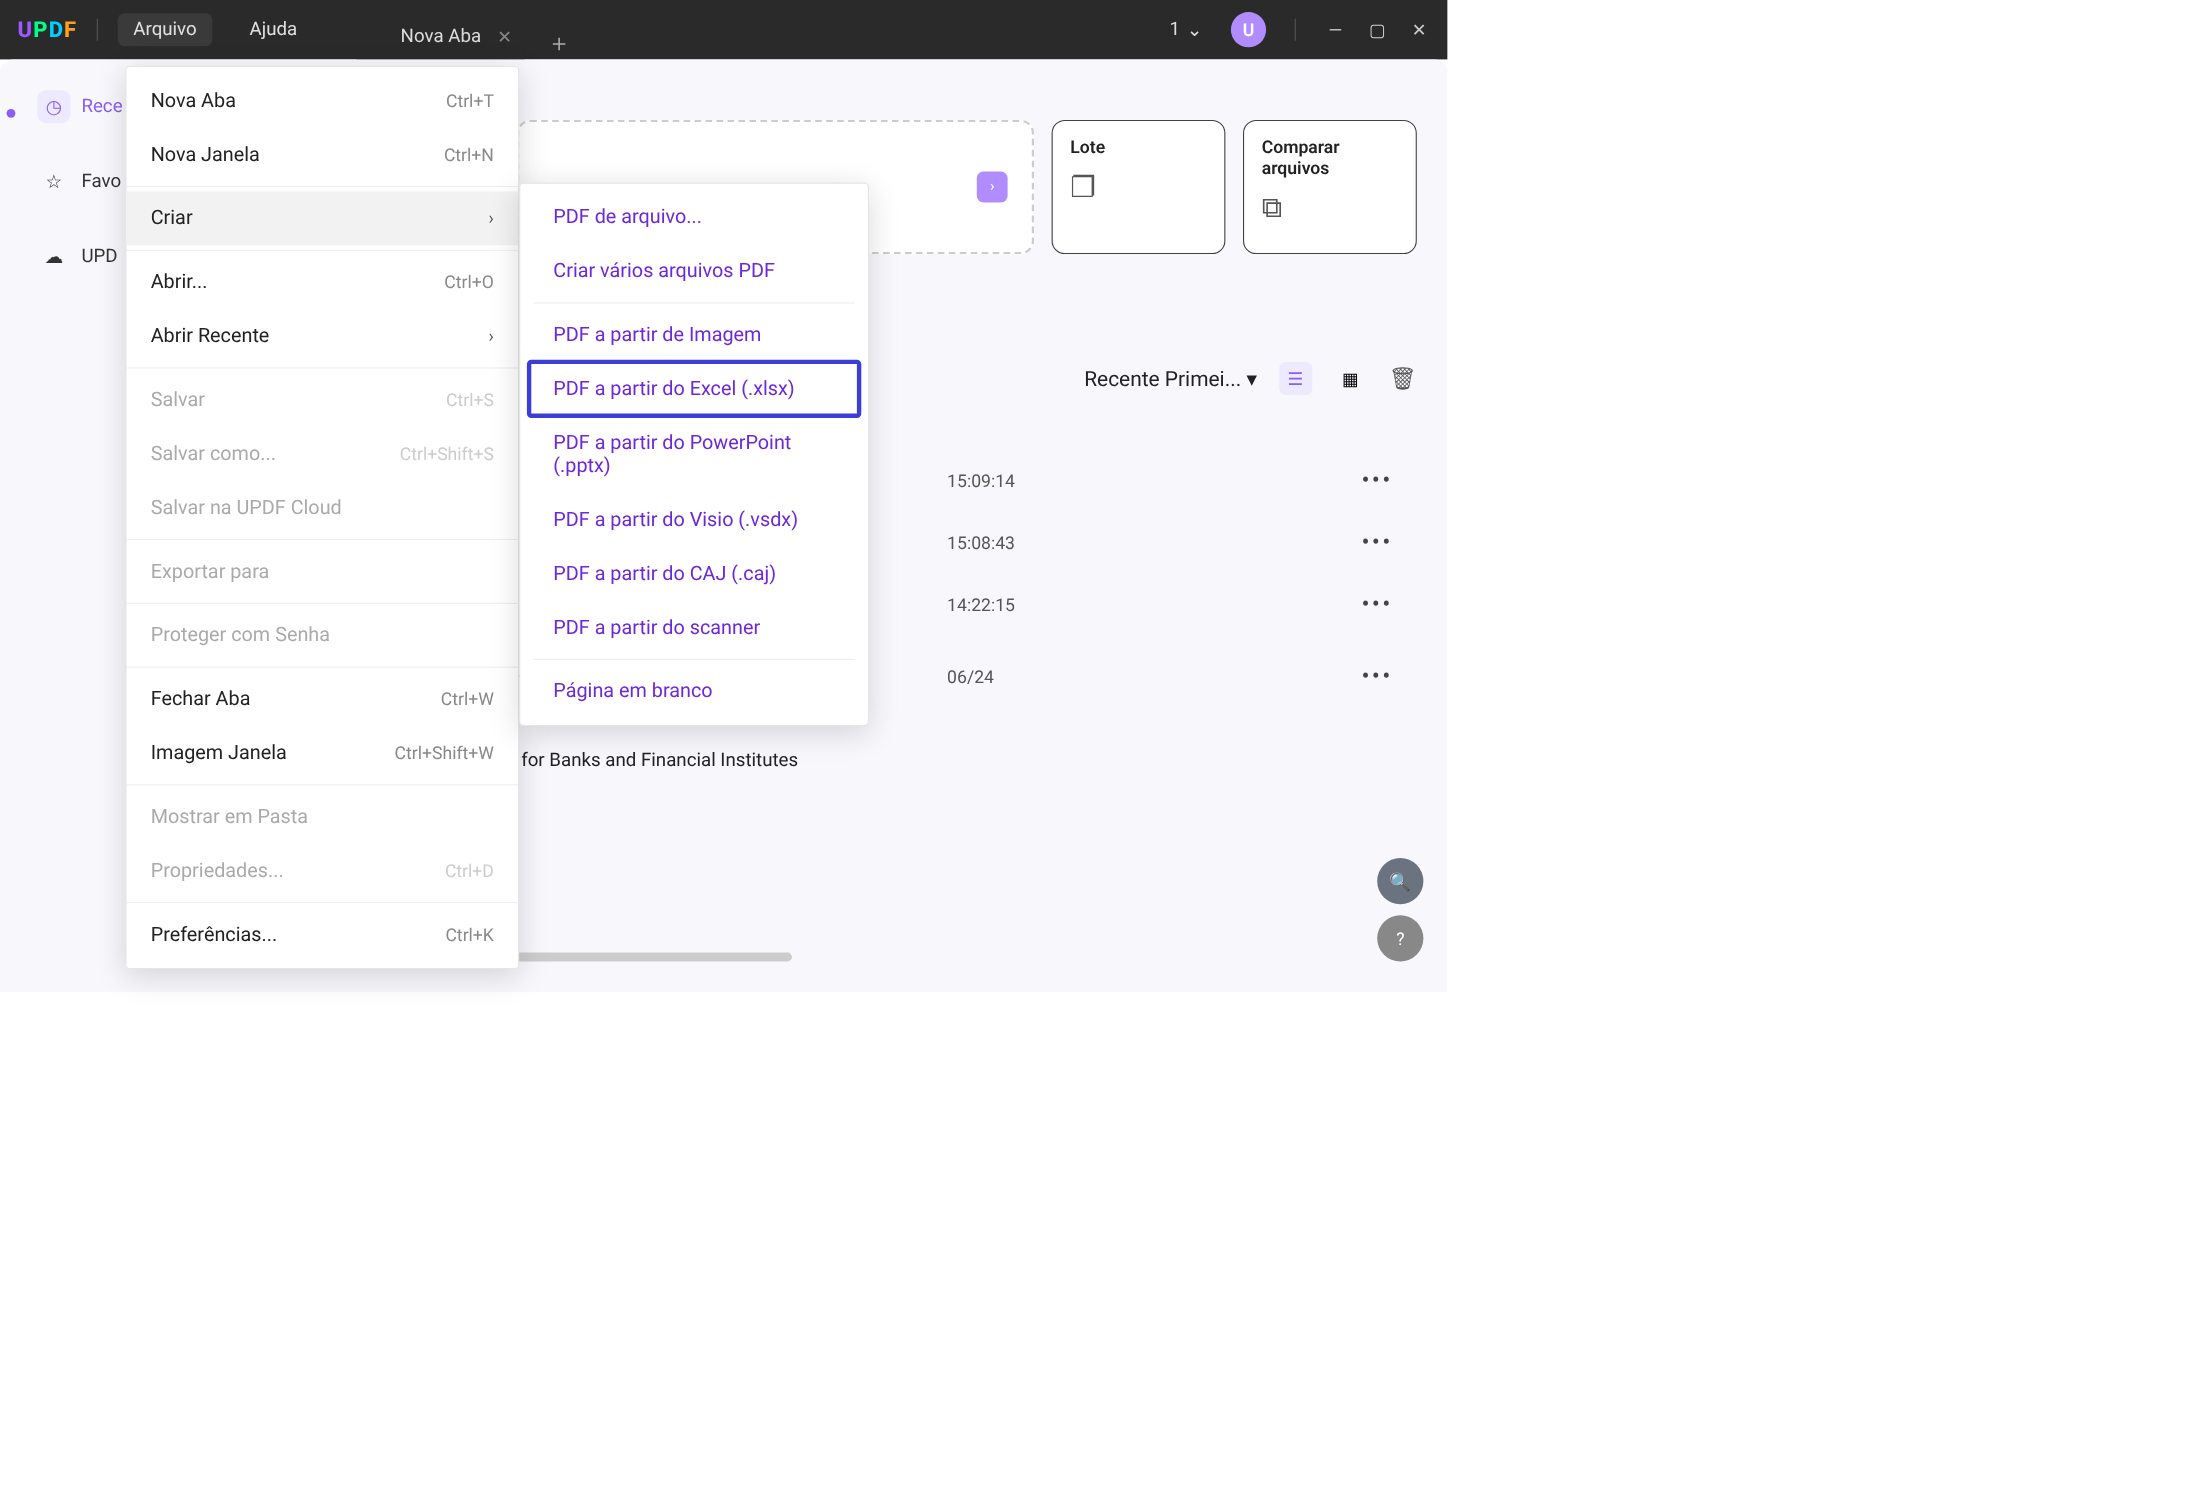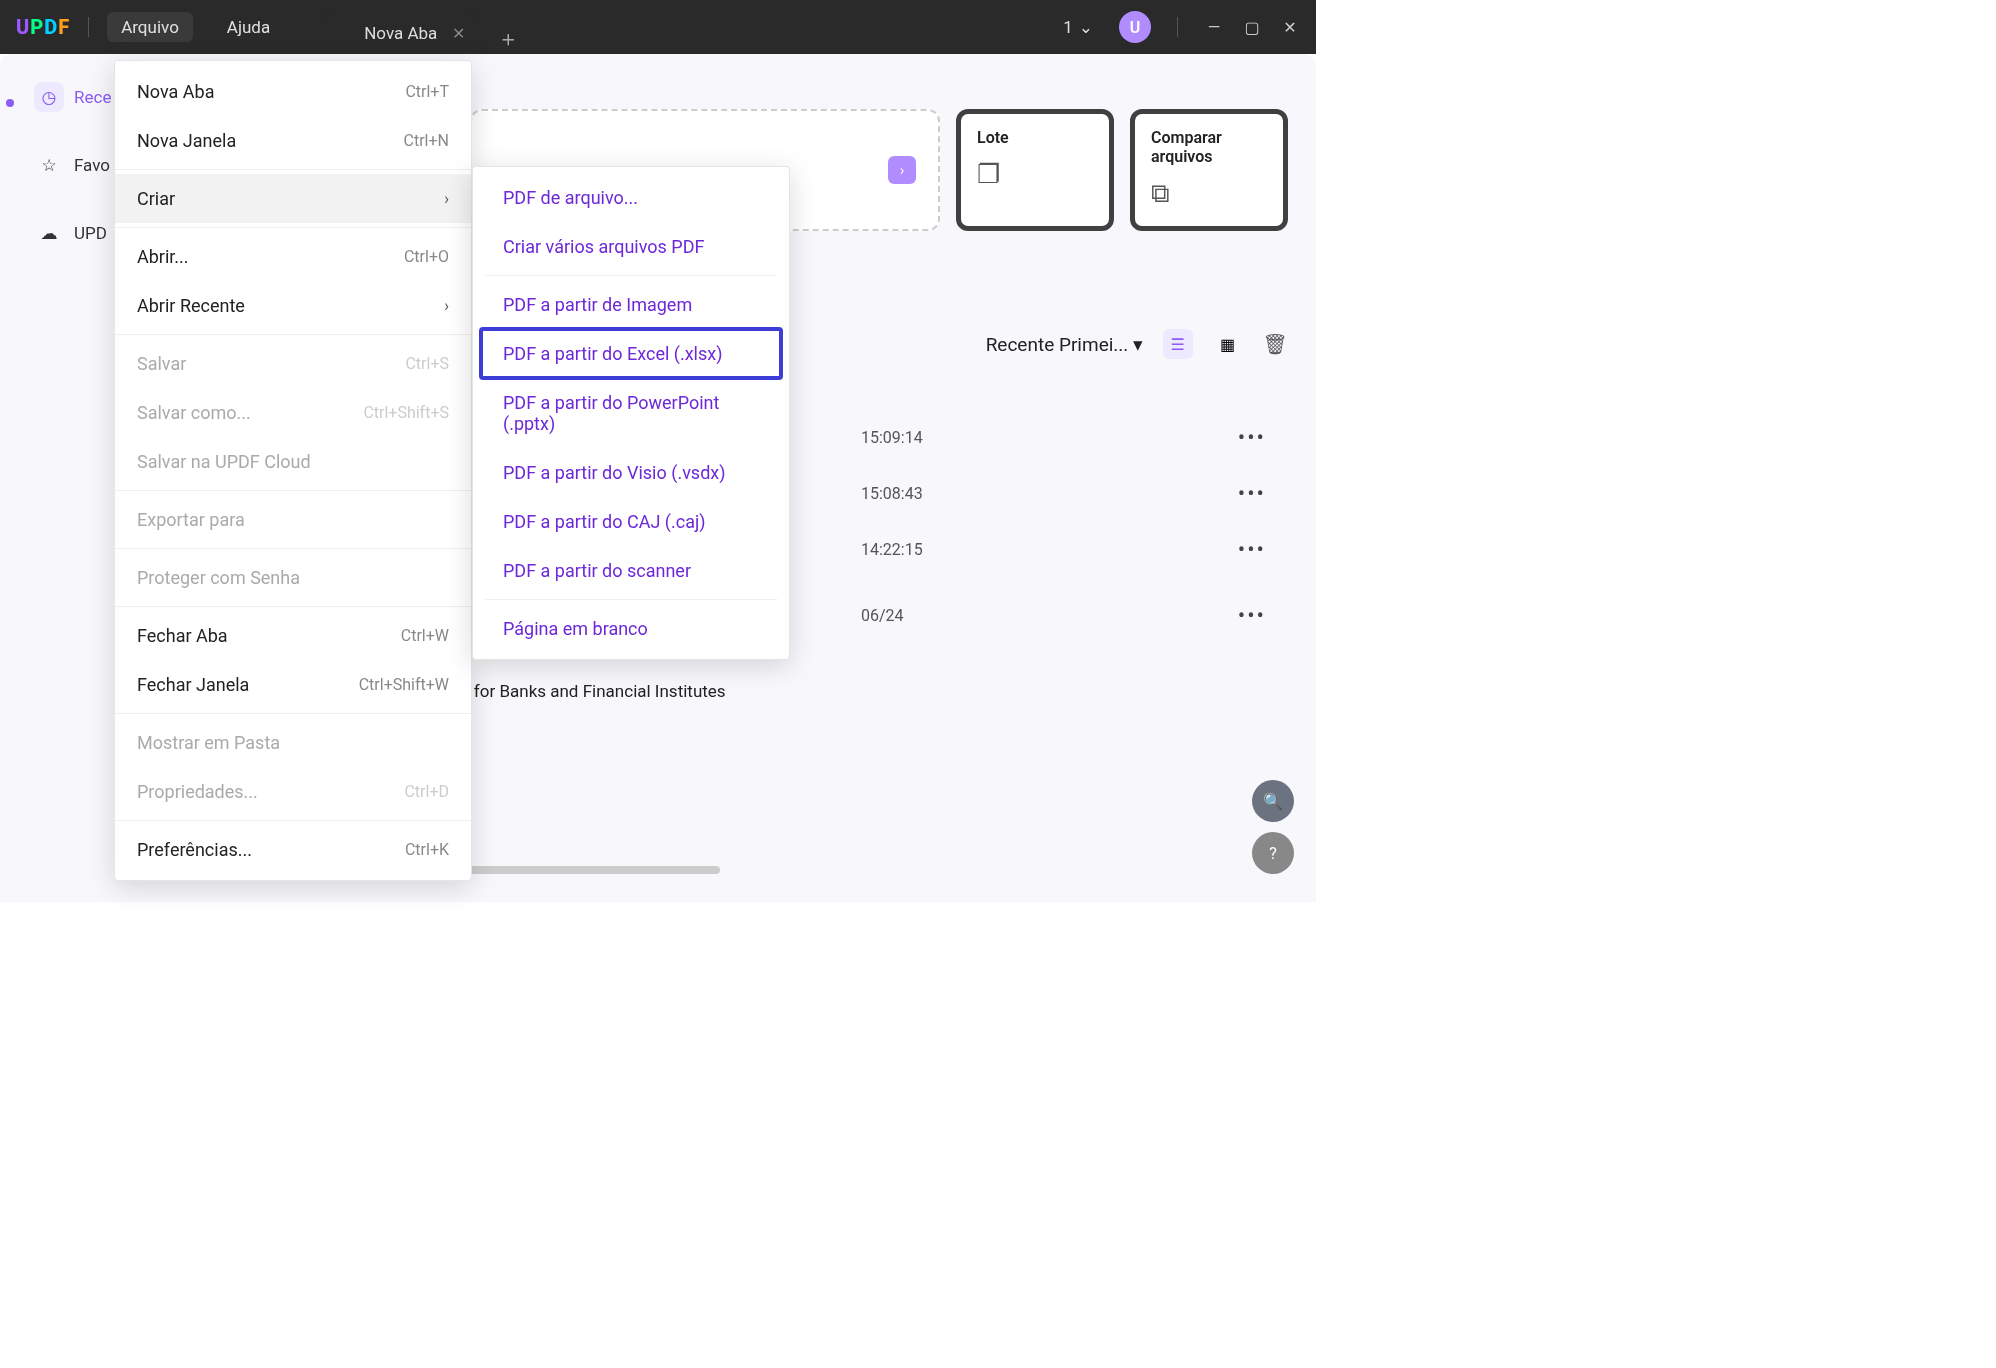--- a/index.html
+++ b/index.html
@@ -30,21 +30,21 @@
   .sidebar-item { display: flex; align-items: center; gap: 10px; padding: 8px 10px; font-size: 17px; color: #333; margin-bottom: 22px; }
   .sidebar-item.active { color: #8b5cf6; }
   .sidebar-icon { width: 30px; height: 30px; border-radius: 8px; display: flex; align-items: center; justify-content: center; }
   .sidebar-item.active .sidebar-icon { background: #ede9fe; color: #8b5cf6; }
   
   .action-dot { position: absolute; left: 6px; top: 45px; width: 8px; height: 8px; border-radius: 50%; background: #8b5cf6; }
   
   .action-cards { position: absolute; right: 28px; top: 55px; display: flex; gap: 16px; }
   .drop-zone { width: 470px; height: 122px; border: 2px dashed #ccc; border-radius: 12px; background: #fff; position: relative; }
   .drop-zone-arrow { position: absolute; right: 22px; top: 50%; transform: translateY(-50%); width: 28px; height: 28px; background: #b18cff; border-radius: 6px; display:flex; align-items:center; justify-content:center; color:#fff; font-size:14px;}
-  .card { width: 158px; height: 122px; background: #fff; border: 5px solid #404040; border-radius: 12px; padding: 14px 16px; display: flex; flex-direction: column; gap: 12px; }
+  .card { width: 158px; height: 122px; background: #fff; border: 1px solid #404040; border-radius: 12px; padding: 14px 16px; display: flex; flex-direction: column; gap: 12px; }
   .card-title { font-size: 16px; font-weight: 600; color: #222; line-height: 1.2; }
   .card-icon { font-size: 26px; color: #555; }
   
   .sort-row { position: absolute; right: 28px; top: 275px; display: flex; align-items: center; gap: 20px; }
   .sort-label { font-size: 19px; color: #222; }
   .view-btn { width: 30px; height: 30px; border-radius: 6px; display:flex; align-items:center;justify-content:center; }
   .view-btn.active { background: #ede9fe; color: #8b5cf6; }
   .trash-btn { color: #555; font-size: 20px; }
   
   .list-rows { position: absolute; left: 443px; right: 28px; top: 355px; }
@@ -222,21 +222,21 @@
   <div class="dd-sep"></div>
   <div class="dd-item disabled">
     <span>Proteger com Senha</span>
   </div>
   <div class="dd-sep"></div>
   <div class="dd-item">
     <span>Fechar Aba</span>
     <span class="dd-shortcut">Ctrl+W</span>
   </div>
   <div class="dd-item">
-    <span>Fechar Janela</span>
+    <span>Imagem Janela</span>
     <span class="dd-shortcut">Ctrl+Shift+W</span>
   </div>
   <div class="dd-sep"></div>
   <div class="dd-item disabled">
     <span>Mostrar em Pasta</span>
   </div>
   <div class="dd-item disabled">
     <span>Propriedades...</span>
     <span class="dd-shortcut">Ctrl+D</span>
   </div>

